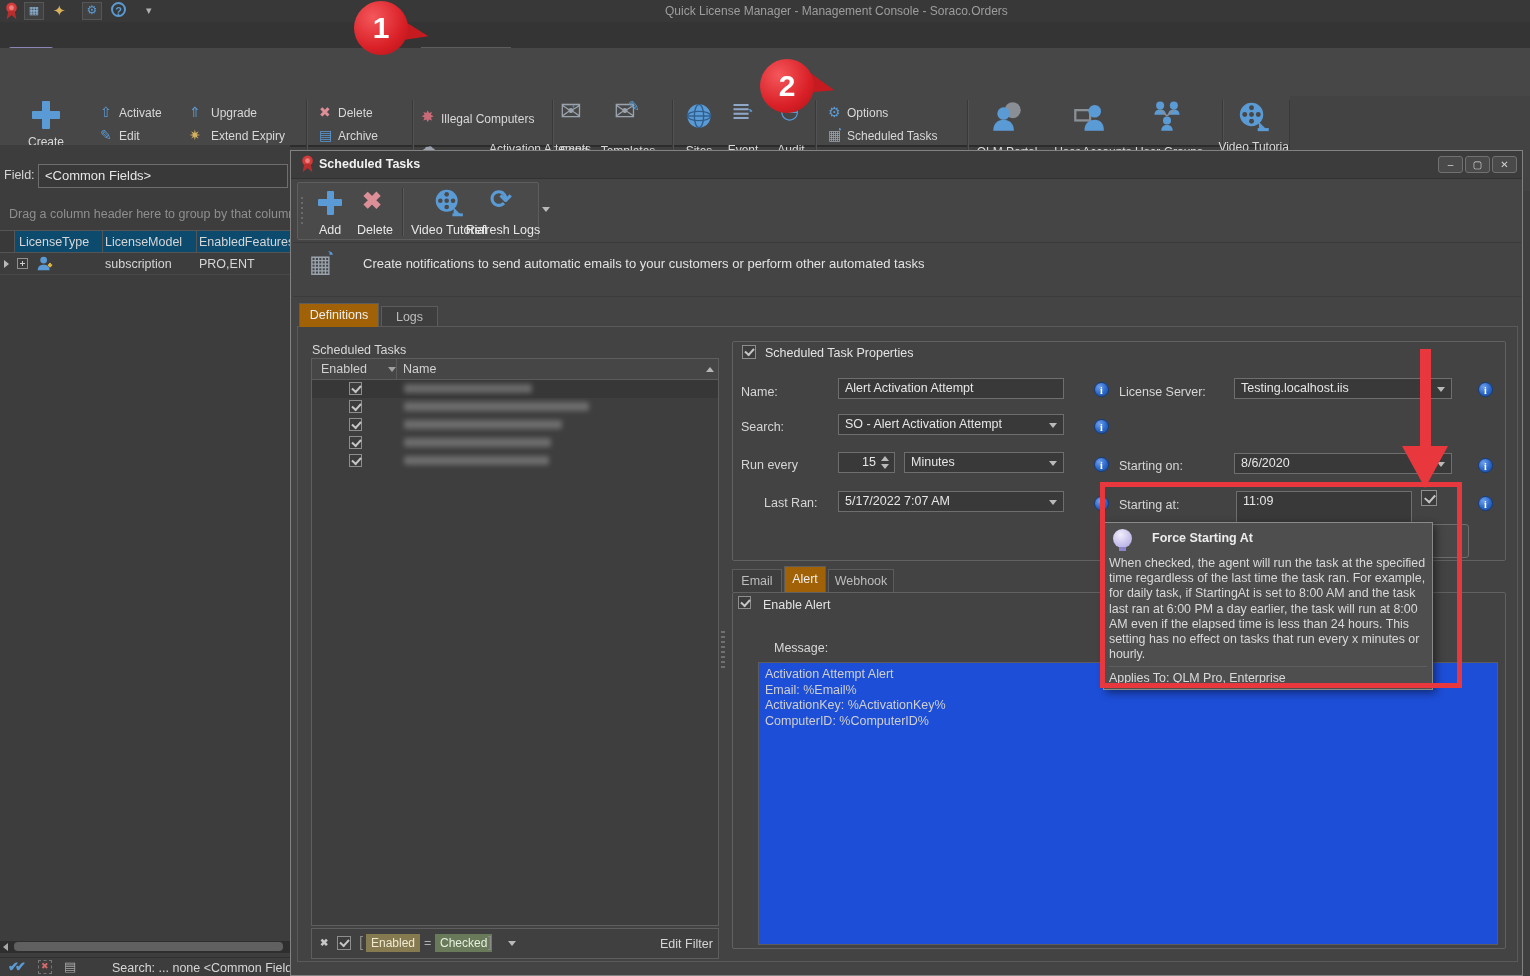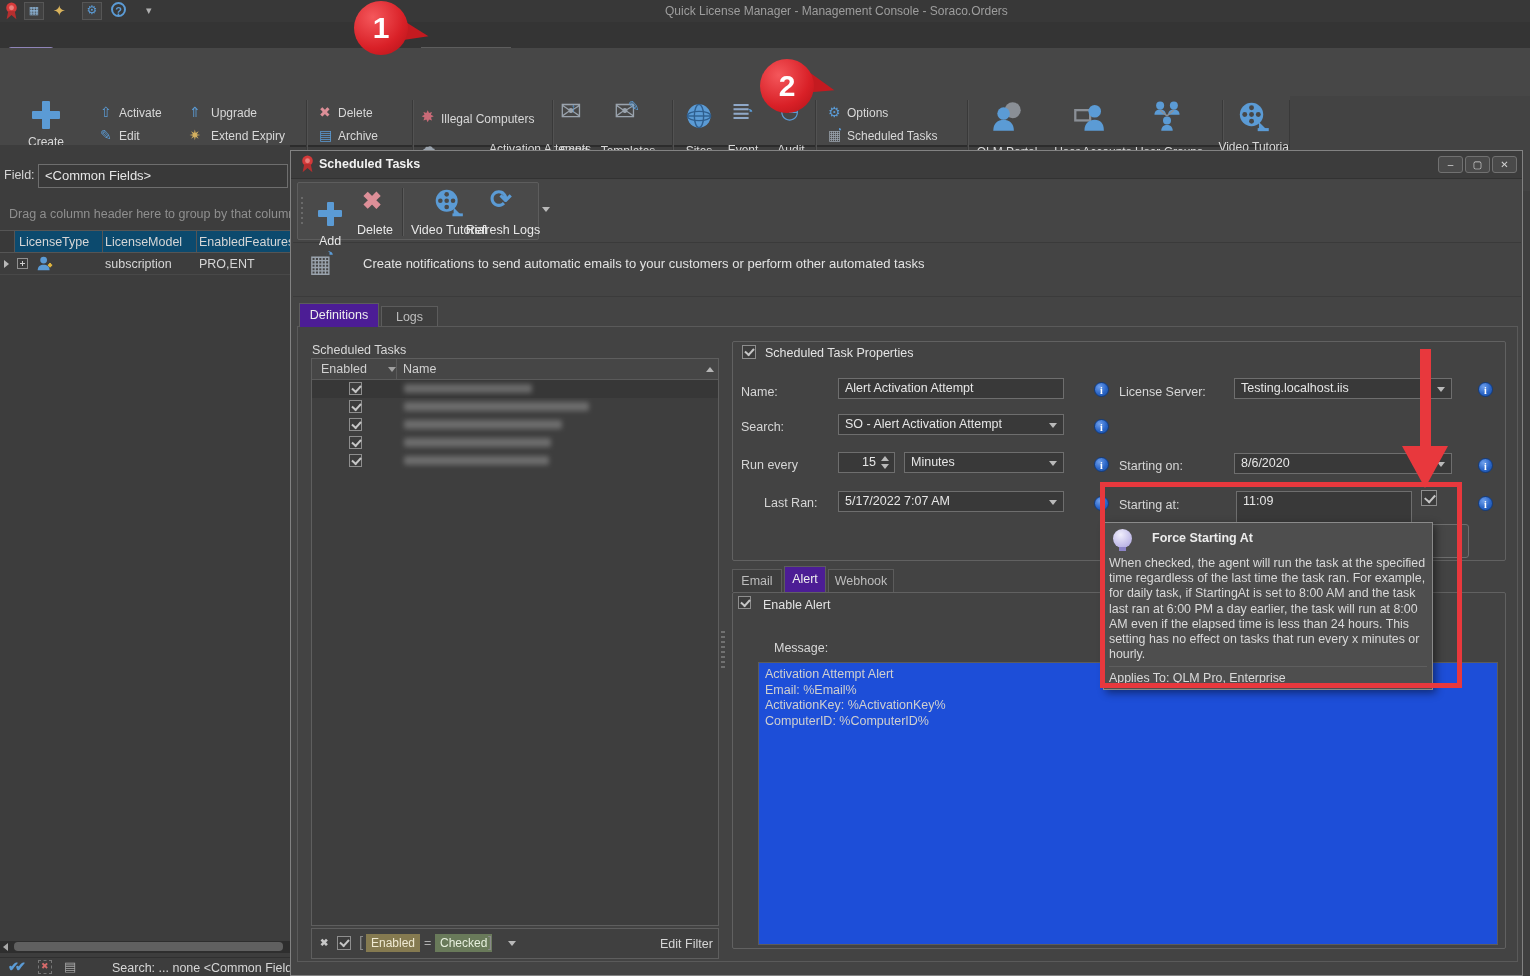--- a/index.html
+++ b/index.html
@@ -32,21 +32,21 @@
   .cb.checked::after{content:"";position:absolute;left:2px;top:2px;width:7px;height:4px;
                      border-left:2px solid #c6c6c6;border-bottom:2px solid #c6c6c6;transform:rotate(-48deg);}
   .cb.lg{width:16px;height:16px;}
   .cb.lg.checked::after{left:3px;top:3px;width:8px;height:5px;}
   .info{position:absolute;width:15px;height:15px;border-radius:50%;text-align:center;line-height:15px;
         background:radial-gradient(circle at 35% 30%,#6fa0ec 0%,#2b66c8 55%,#1b4f9e 100%);
         border:1px solid #123c80;color:#fff;font-weight:bold;font-size:10px;font-family:"Liberation Serif",serif;box-sizing:border-box;}
   .gbox{position:absolute;border:1px solid #616161;border-radius:2px;box-sizing:border-box;}
   .tab2{position:absolute;border:1px solid #5c5c5c;border-bottom:none;background:#3e3e3e;color:#bdbdbd;
         font-size:12.5px;text-align:center;box-sizing:border-box;}
-  .tab2.active{background:#4c1d95;color:#eeeeee;z-index:2;}
+  .tab2.active{background:#a16207;color:#eeeeee;z-index:2;}
   .tri-down{position:absolute;width:0;height:0;border-left:4px solid transparent;border-right:4px solid transparent;border-top:5px solid #b9b9b9;}
   .tri-up{position:absolute;width:0;height:0;border-left:4px solid transparent;border-right:4px solid transparent;border-bottom:5px solid #b9b9b9;}
   .tri-right{position:absolute;width:0;height:0;border-top:4px solid transparent;border-bottom:4px solid transparent;border-left:5px solid #b9b9b9;}
   .tri-left{position:absolute;width:0;height:0;border-top:4px solid transparent;border-bottom:4px solid transparent;border-right:5px solid #a9a9a9;}
   
   .dialog{position:absolute;left:290px;top:150px;width:1233px;height:826px;background:#444444;
           border:1px solid #828282;box-sizing:border-box;z-index:10;}
   .dlg-titlebar{position:absolute;left:0;top:0;width:100%;height:27px;background:#3c3c3c;border-bottom:1px solid #323232;}
   .winbtn{position:absolute;top:5px;width:25px;height:17px;background:#4a4a4a;border:1px solid #717171;
           border-radius:3px;color:#d2d2d2;font-size:10px;text-align:center;line-height:15px;box-sizing:border-box;}
@@ -269,21 +269,21 @@
       <span class="abs" style="left:28px;top:6px;font-size:12.5px;font-weight:bold;color:#f2f2f2;white-space:nowrap;">Scheduled Tasks</span>
       <div class="winbtn" style="left:1147px;">–</div>
       <div class="winbtn" style="left:1174px;">▢</div>
       <div class="winbtn" style="left:1201px;">✕</div>
     </div>
 
     <div class="abs" style="left:2px;top:29px;width:1228px;height:62px;background:#454545;border-bottom:1px solid #3a3a3a;">
       <div class="abs" style="left:4px;top:2px;width:242px;height:58px;background:#4a4a4a;border:1px solid #5d5d5d;border-radius:2px;box-sizing:border-box;">
         <div class="abs" style="left:3px;top:14px;width:2px;height:28px;background:repeating-linear-gradient(#6a6a6a 0 2px,transparent 2px 5px);"></div>
 
-        <div class="abs" style="left:12px;top:13px;width:40px;height:54px;">
+        <div class="abs" style="left:12px;top:2px;width:40px;height:54px;">
           <div>
             <div class="plusbar" style="left:8px;top:14px;width:24px;height:7px;"></div>
             <div class="plusbar" style="left:16.5px;top:5.5px;width:7px;height:24px;"></div>
           </div>
           <div class="abs" style="left:0;top:38px;width:40px;text-align:center;font-size:12.5px;color:#e8e8e8;">Add</div>
         </div>
 
         <div class="abs" style="left:54px;top:2px;width:46px;height:54px;">
           <span class="abs" style="left:10px;top:2px;font-size:24px;font-weight:bold;color:#dd8f98;">✖</span>
           <div class="abs" style="left:0;top:38px;width:46px;text-align:center;font-size:12.5px;color:#e8e8e8;">Delete</div>

